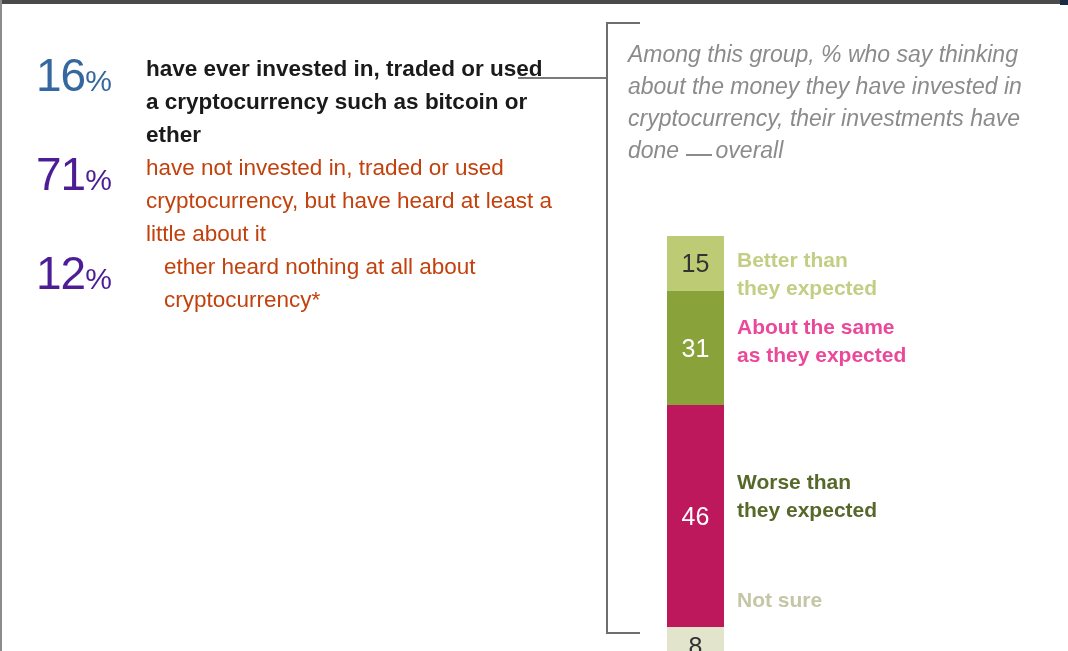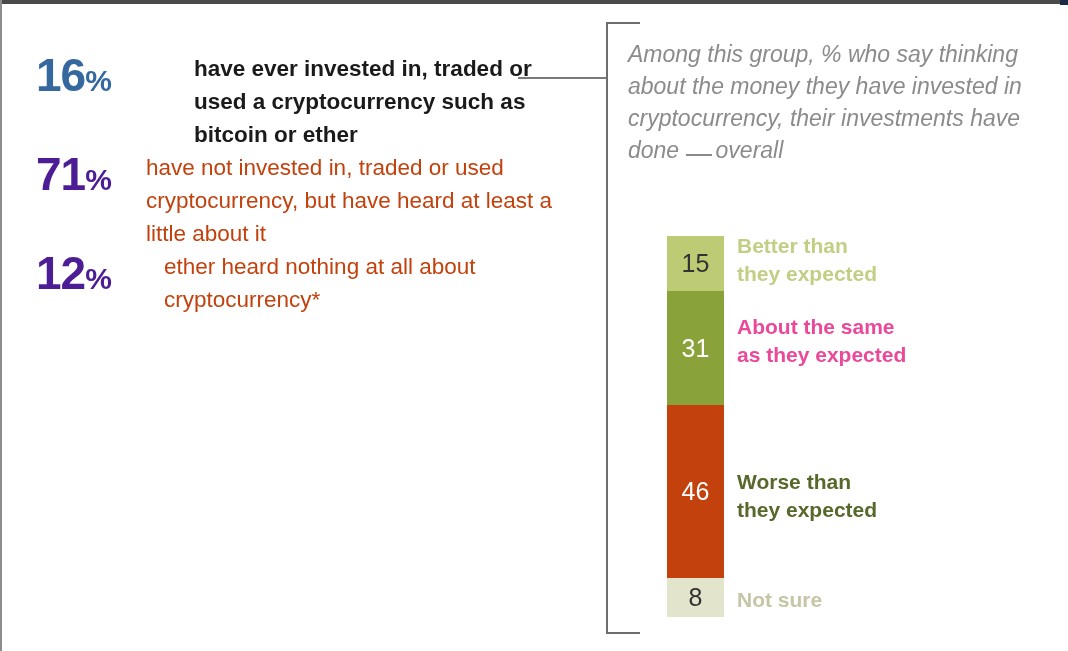--- a/index.html
+++ b/index.html
@@ -49,41 +49,40 @@
   }
   .stat-row {
     display: flex;
     align-items: flex-start;
   }
   .stat-row + .stat-row { margin-top: 0; }
 
   .stat-pct {
     flex: 0 0 110px;
     text-align: left;
-    font-weight: bold;
+    font-weight: normal;
     line-height: 1;
     letter-spacing: -1px;
     white-space: nowrap;
   }
   .stat-pct .num { font-size: 46px; }
   .stat-pct .sym { font-size: 30px; }
 
   .stat-text {
     flex: 1 1 auto;
     font-size: 22.5px;
     line-height: 33px;
     color: #4d4d4d;
   }
 
   
   .row-highlight .stat-pct { color: #35689e; }
   .row-highlight .stat-text {
     color: #1a1a1a;
     font-weight: bold;
-    margin-left: 48px;
   }
   
   .row-muted .stat-pct { color: #4c1d95; }
   .row-muted .stat-text { color: #c2410c; }
 
   .row-1 { margin-top: 0; }
   .row-2 { margin-top: 32px; }
   .row-3 { margin-top: 35px; gap: 18px; }
 
   
@@ -164,21 +163,21 @@
 
   
   .seg-label {
     position: absolute;
     left: 737px;
     font-size: 21px;
     line-height: 28px;
     font-weight: bold;
     white-space: pre-line;
   }
-  .lbl-better    { top: 232px; color: #c3ce84; }
+  .lbl-better    { top: 246px; color: #c3ce84; }
   .lbl-same      { top: 313px; color: #ec4899; }
   .lbl-worse     { top: 468px; color: #56682a; }
   .lbl-notsure   { top: 586px; color: #c5c6a5; font-weight: bold; }
 </style>
 </head>
 <body>
 
 <div id="page">
 
   <div class="top-strip"></div>
@@ -213,21 +212,21 @@
 
   <div class="panel-heading"><span>Among this group, % who say thinking about the money they have invested in cryptocurrency, their investments have done</span> <span class="blank-line"></span><span>overall</span></div>
 
   <div class="bar">
     <div class="seg" style="height:55px;background:#bccb74;">
       <span class="seg-value" style="color:#333333;">15</span>
     </div>
     <div class="seg" style="height:114px;background:#8aa23a;">
       <span class="seg-value" style="color:#ffffff;text-align:center;">31</span>
     </div>
-    <div class="seg" style="height:173px;background:#c2410c;">
+    <div class="seg" style="height:222px;background:#be185d;">
       <span class="seg-value" style="color:#ffffff;">46</span>
     </div>
     <div class="seg" style="height:39px;background:#e3e4cc;">
       <span class="seg-value" style="color:#333333;">8</span>
     </div>
   </div>
 
   <div class="seg-label lbl-better">Better than
 they expected</div>
   <div class="seg-label lbl-same">About the same

